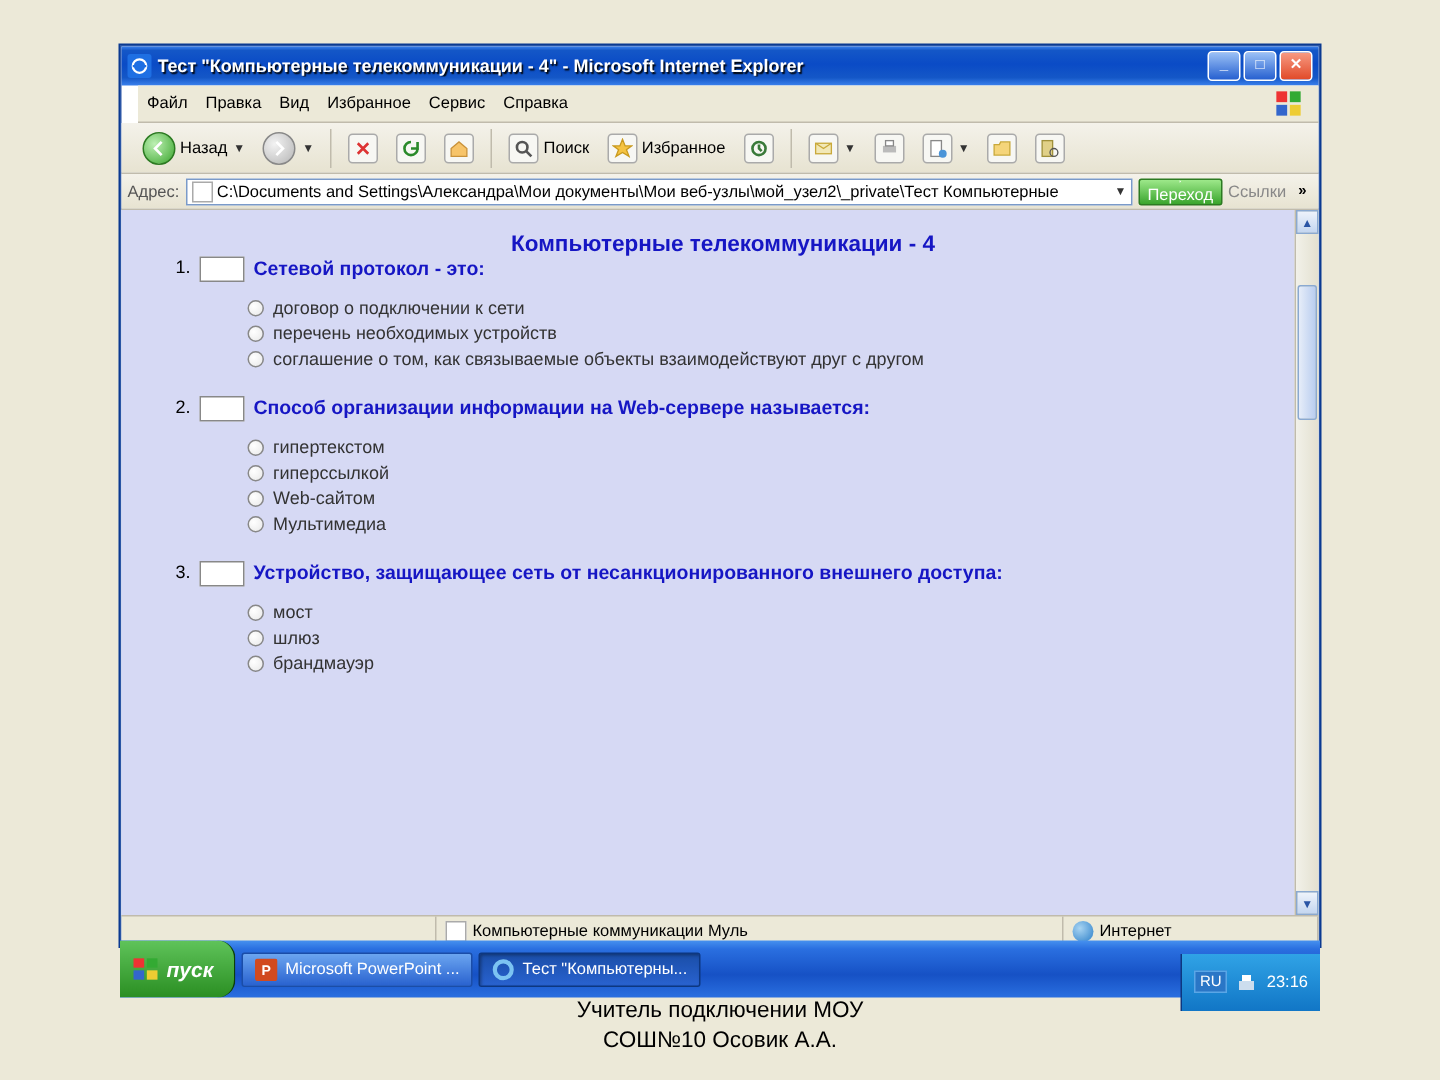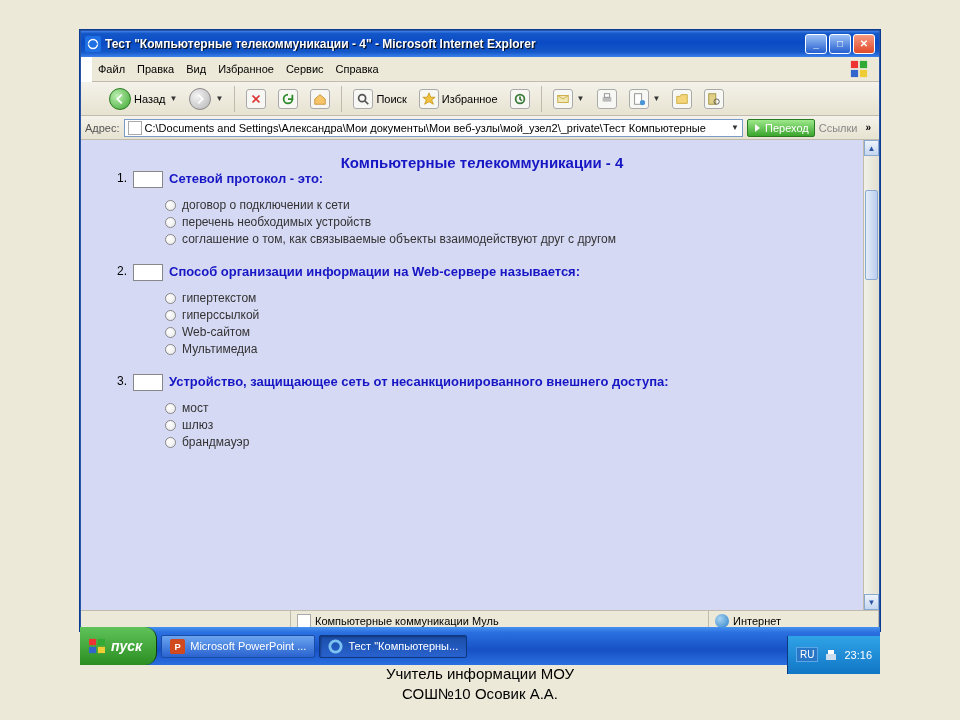--- a/index.html
+++ b/index.html
@@ -30,37 +30,37 @@
   .winbtn { width:22px; height:20px; border:1px solid #fff; border-radius:3px; display:flex;align-items:center;justify-content:center; font-weight:bold; font-family:Arial;}
   .winbtn.min,.winbtn.max { background:linear-gradient(to bottom,#9bc1f6,#2660d0);}
   .winbtn.close { background:linear-gradient(to bottom,#f79a82,#e14a29);}
   .winbtn span{color:#fff;font-size:10px;line-height:1;}
   
   .menubar { height:25px; background:#ece9d8; border-bottom:1px solid #c0bbac; display:flex; align-items:center; padding:0 6px; gap:12px;margin-left:11px;}
   .menubar .menuitem{ font-size:11px; color:#000; }
   .menubar .logo { margin-left:auto; width:28px; height:18px; display:flex;align-items:center;justify-content:center;}
   .menubar .logo svg{width:18px;height:18px;}
   
-  .toolbar { height:34px; background:linear-gradient(to bottom,#f4f2ea,#e7e3d1); border-bottom:1px solid #c0bbac; display:flex; align-items:center; padding:0 24px; gap:4px;}
+  .toolbar { height:34px; background:linear-gradient(to bottom,#f4f2ea,#e7e3d1); border-bottom:1px solid #c0bbac; display:flex; align-items:center; padding:0 10px; gap:4px;}
   .tbtn { height:24px; display:flex; align-items:center; gap:3px; padding:0 4px; border-radius:3px; }
   .ticon { width:22px;height:22px;display:flex;align-items:center;justify-content:center;}
   .ticon.green{background:radial-gradient(circle at 35% 35%,#bdf0b3,#3aa52d);border-radius:50%;border:1px solid #2c7a22;}
   .ticon.grey{background:radial-gradient(circle at 35% 35%,#f3f3f3,#b5b5b5);border-radius:50%;border:1px solid #888;}
   .tsep{width:1px;height:26px;background:#c0bbac;margin:0 3px;}
   .tlabel{font-size:11px;}
   .ddarrow{font-size:8px;color:#333;margin-left:1px;}
   .ticon.sq{border-radius:3px;border:1px solid #aaa;background:#f7f7f3;width:20px;height:20px;}
   .ticon svg{width:14px;height:14px;}
   
   .addrbar { height:24px; background:linear-gradient(to bottom,#f4f2ea,#e7e3d1); border-bottom:1px solid #c0bbac; display:flex; align-items:center; padding:0 4px; gap:4px;}
   .addrbar .albl{font-size:11px;color:#555;}
   .addrinput{ flex:1; height:18px; border:1px solid #7a9ac9; background:#fff; display:flex; align-items:center; padding:0 3px; gap:3px; font-size:11px;}
   .addrinput .pgicon{width:14px;height:14px;background:#fff;border:1px solid #aaa;}
   .addrinput .txt{flex:1;white-space:nowrap;overflow:hidden;}
-  .gobtn{height:18px;background:linear-gradient(to bottom,#9de88a,#3aa52d);border:1px solid #2c7a22;border-radius:2px;display:flex;align-items:center;padding:0 5px;color:#fff;font-size:11px;gap:2px;}
+  .gobtn{height:18px;background:linear-gradient(to bottom,#9de88a,#3aa52d);border:1px solid #2c7a22;border-radius:2px;display:flex;align-items:center;padding:0 5px;color:#fff;font-size:11px;gap:2px;flex-direction:column;}
   .lksbl{font-size:11px;color:#888;}
   .chev{font-size:10px;padding:0 4px;font-weight:bold;}
   
   .viewport { height:470px; display:flex; background:#fff;}
   .page { flex:1; background:#d6d9f4; padding:14px 10px 0 30px; overflow:hidden; position:relative;}
   .page h2{ color:#1616c4; font-size:15px; font-weight:bold; text-align:center; }
   .q { margin-bottom:18px; }
   .qhead{ display:flex; align-items:flex-start; gap:6px; margin-bottom:10px;}
   .qnum{color:#000;font-size:12px; width:16px; text-align:right;}
   .qbox{width:30px;height:17px;background:#fff;border:1px solid #888;}
@@ -383,15 +383,15 @@
     <span class="lang">RU</span>
     <svg class="tricon" viewBox="0 0 14 14">
         <rect x="2" y="6" width="10" height="6" fill="#cde"></rect>
         <rect x="4" y="2" width="6" height="4" fill="#fff"></rect>
       </svg>
     <span>23:16</span>
   </div>
 </div>
 
 <div class="caption">
-  <div>Учитель информации МОУ</div>
+  <div>Учитель подключении МОУ</div>
   <div>СОШ№10 Осовик А.А.</div>
 </div>
 
 </body></html>

